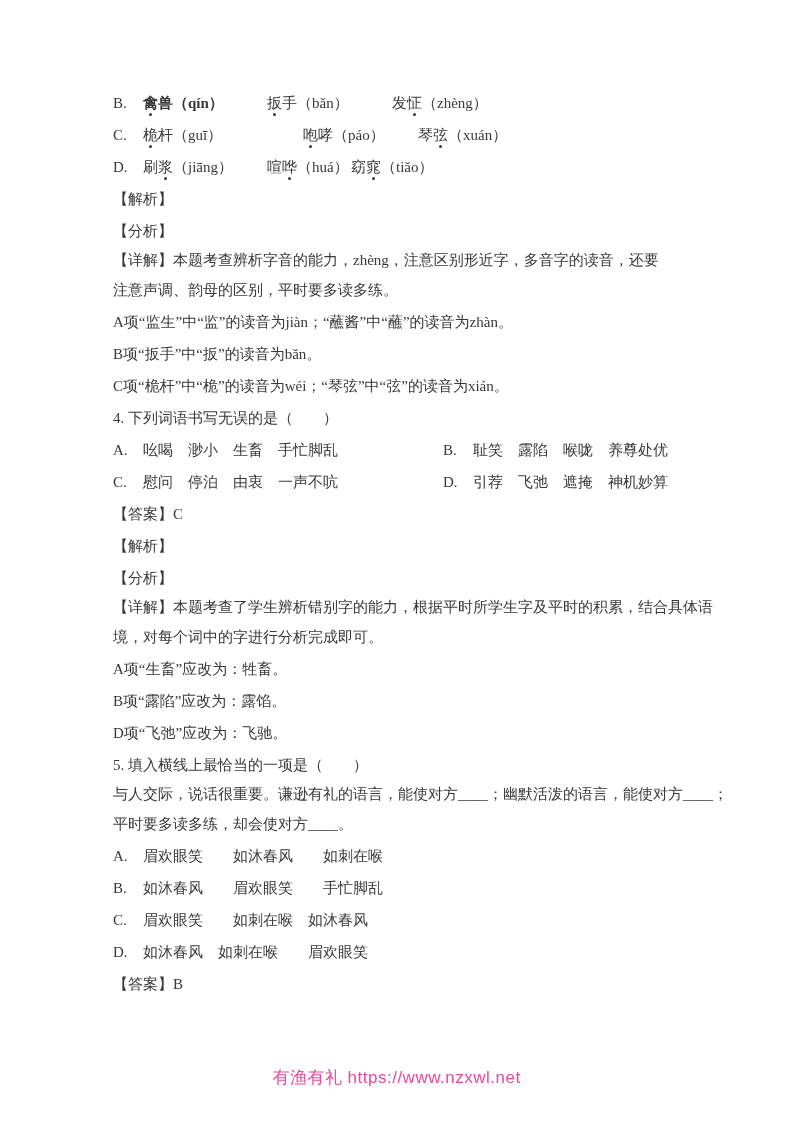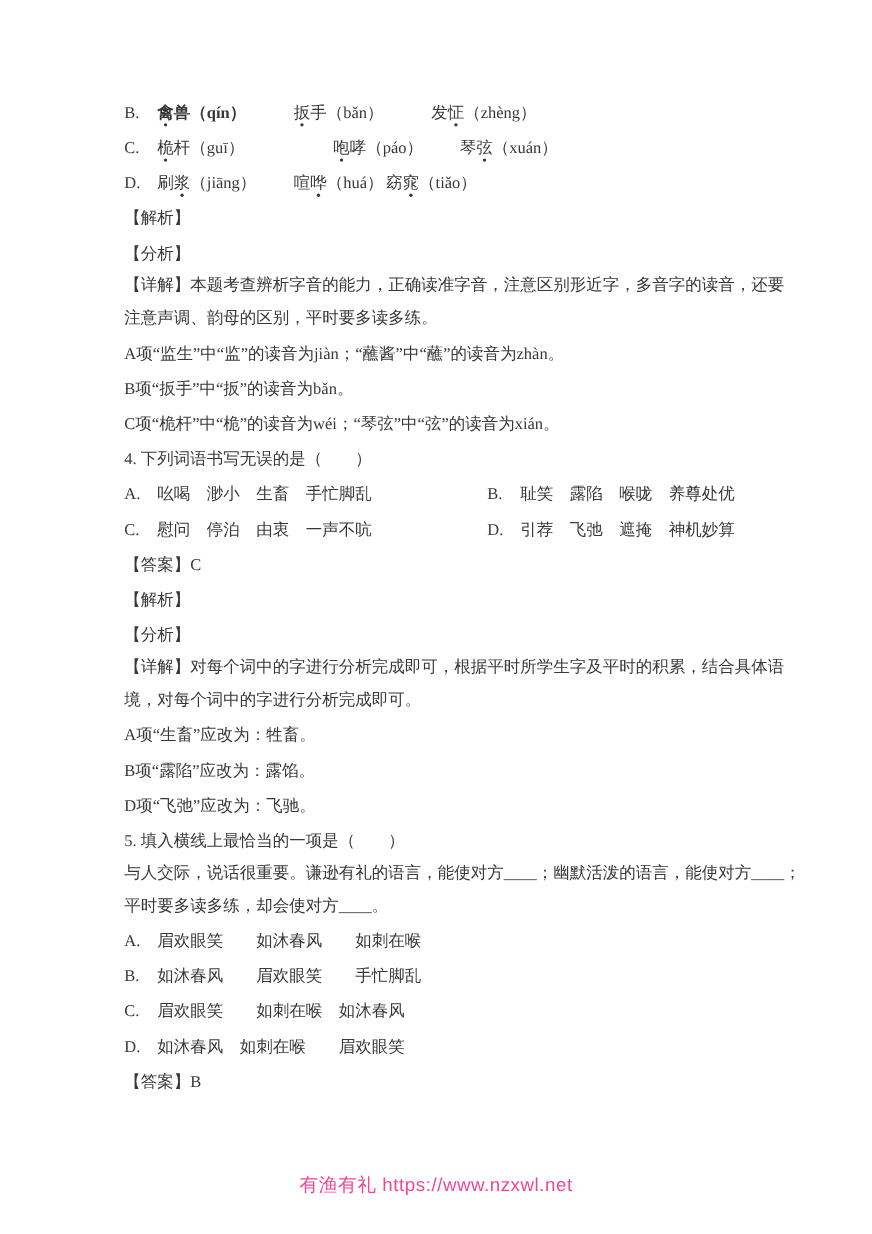--- a/index.html
+++ b/index.html
@@ -58,21 +58,21 @@
     </div>
     <div class="line pr row-c">
       <span class="opt-label">C.</span><span class="term term-1"><span class="dot">桅</span>杆（guī）</span><span class="term term-2"><span class="dot">咆</span>哮（páo）</span><span class="term term-3">琴<span class="dot">弦</span>（xuán）</span>
     </div>
     <div class="line pr row-d">
       <span class="opt-label">D.</span><span class="term term-1">刷<span class="dot">浆</span>（jiāng）</span><span class="term term-2">喧<span class="dot">哗</span>（huá）</span><span class="term term-3">窈<span class="dot">窕</span>（tiǎo）</span>
     </div>
 
     <div class="line">【解析】</div>
     <div class="line">【分析】</div>
-    <div class="line tight">【详解】本题考查辨析字音的能力，正确读准字音，注意区别形近字，多音字的读音，还要</div>
+    <div class="line tight">【详解】本题考查辨析字音的能力，zhèng，注意区别形近字，多音字的读音，还要</div>
     <div class="line">注意声调、韵母的区别，平时要多读多练。</div>
     <div class="line">A项“监生”中“监”的读音为jiàn；“蘸酱”中“蘸”的读音为zhàn。</div>
     <div class="line">B项“扳手”中“扳”的读音为bǎn。</div>
     <div class="line">C项“桅杆”中“桅”的读音为wéi；“琴弦”中“弦”的读音为xián。</div>
 
     <div class="line">4. 下列词语书写无误的是（　　）</div>
     <div class="line twocol">
       <div class="col-left">
         <span class="opt-label">A.</span><span>吆喝　渺小　生畜　手忙脚乱</span>
       </div>
@@ -84,21 +84,21 @@
       <div class="col-left">
         <span class="opt-label">C.</span><span>慰问　停泊　由衷　一声不吭</span>
       </div>
       <div class="col-right">
         <span class="opt-label">D.</span><span>引荐　飞弛　遮掩　神机妙算</span>
       </div>
     </div>
     <div class="line">【答案】C</div>
     <div class="line">【解析】</div>
     <div class="line">【分析】</div>
-    <div class="line tight">【详解】对每个词中的字进行分析完成即可，根据平时所学生字及平时的积累，结合具体语</div>
+    <div class="line tight">【详解】本题考查了学生辨析错别字的能力，根据平时所学生字及平时的积累，结合具体语</div>
     <div class="line">境，对每个词中的字进行分析完成即可。</div>
     <div class="line">A项“生畜”应改为：牲畜。</div>
     <div class="line">B项“露陷”应改为：露馅。</div>
     <div class="line">D项“飞弛”应改为：飞驰。</div>
 
     <div class="line">5. 填入横线上最恰当的一项是（　　）</div>
     <div class="line tight">与人交际，说话很重要。谦逊有礼的语言，能使对方____；幽默活泼的语言，能使对方____；</div>
     <div class="line">平时要多读多练，却会使对方____。</div>
     <div class="line">
       <span class="opt-label">A.</span><span>眉欢眼笑　　如沐春风　　如刺在喉</span>

